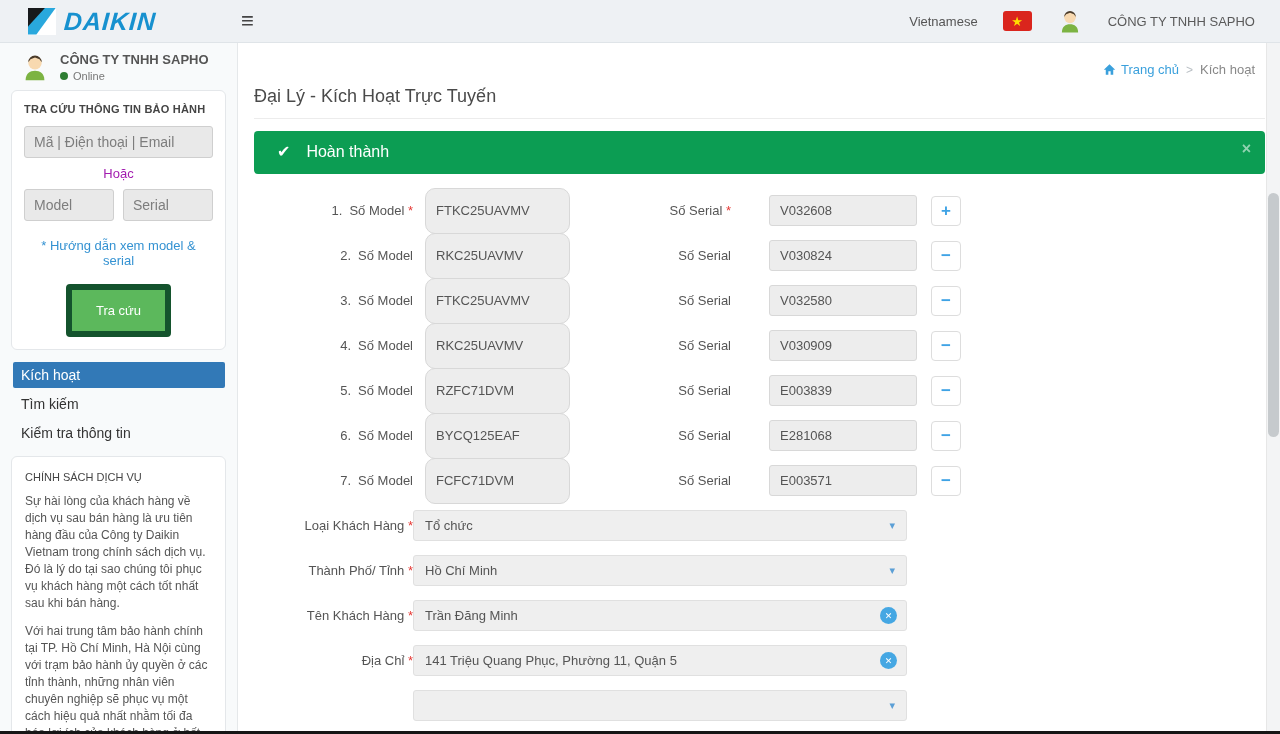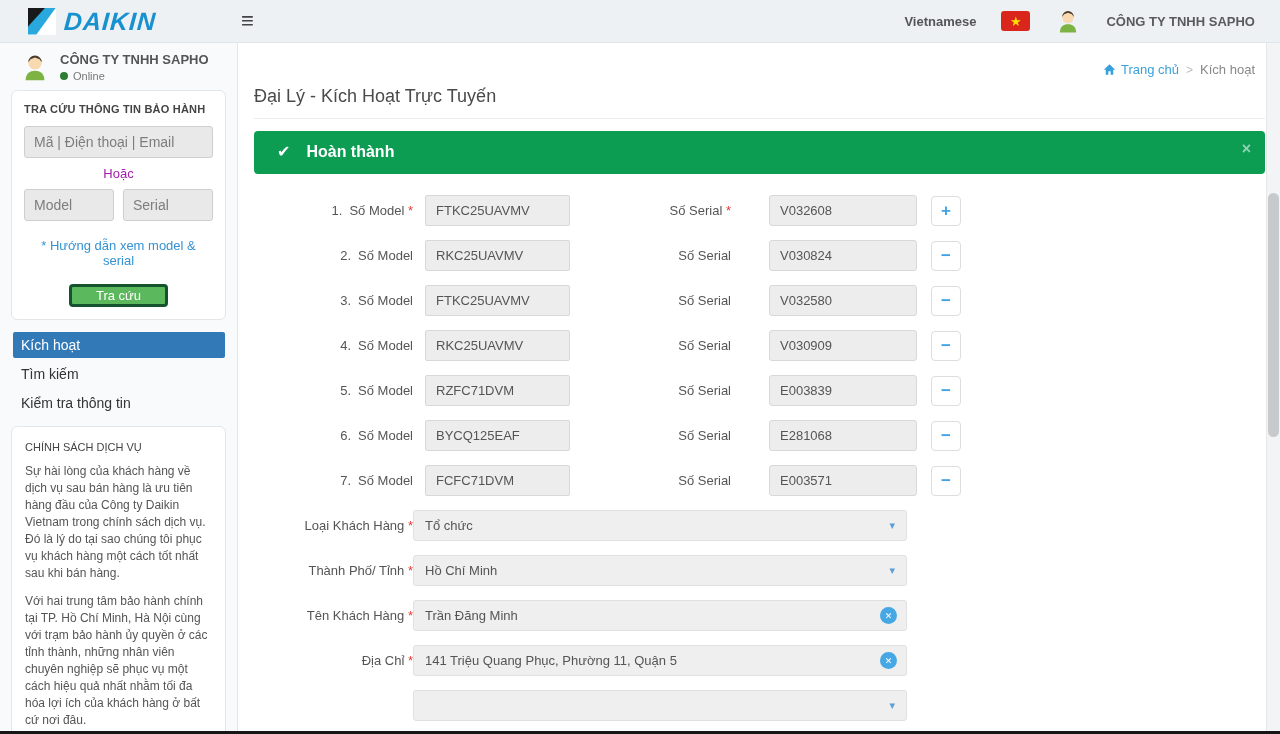--- a/index.html
+++ b/index.html
@@ -7,21 +7,21 @@
   body { font-family:"Liberation Sans","DejaVu Sans",sans-serif; background:#fff; color:#555; position:relative; }
 
   
   .topbar { height:43px; background:#eef1f4; border-bottom:1px solid #dfe4e8; display:flex; align-items:center; padding:0 25px 0 28px; }
   .brand { display:flex; align-items:center; gap:8px; }
   .brand-mark { width:28px; height:27px; position:relative; background:#fff; }
   .brand-mark .mk-black { position:absolute; inset:0; background:#17191b; clip-path:polygon(0 0,80% 0,0 92%); }
   .brand-mark .mk-blue { position:absolute; inset:0; background:#29a8dd; clip-path:polygon(62% 0,100% 0,30% 100%,0 100%,0 70%); }
   .brand-text { font-size:25px; font-weight:bold; font-style:italic; color:#1791cf; letter-spacing:1px; transform:skewX(-4deg); }
   .hamburger { margin-left:85px; font-size:22px; color:#444; cursor:pointer; line-height:1; }
-  .topbar-right { margin-left:auto; display:flex; align-items:center; gap:25px;font-weight:bold; }
+  .topbar-right { margin-left:auto; display:flex; align-items:center; gap:25px; }
   .lang-label { font-size:13px; color:#555; }
   .flag { width:29px; height:20px; background:#da251d; border-radius:3px; display:flex; align-items:center; justify-content:center; color:#ffde00; font-size:13px; cursor:pointer; }
   .avatar { width:26px; height:26px; }
   .avatar svg { width:100%; height:100%; }
   .top-user-name { font-size:13px; color:#5a5a5a; }
 
   
   .layout { display:flex; height:691px; }
 
   
@@ -36,21 +36,21 @@
   .card { background:#fff; border:1px solid #e4e7ea; border-radius:6px; margin:0 11px; }
   .search-card { padding:12px 12px 12px 12px; }
   .search-title { font-size:11px; font-weight:bold; color:#444; margin-bottom:11px; letter-spacing:.2px; }
   .s-input { width:100%; height:32px; background:#e9e9e9; border:1px solid #cfcfcf; border-radius:3px; padding:0 9px; font-size:14px; color:#555; font-family:Liberation Sans, sans-serif; }
   .s-input::placeholder { color:#7d7d7d; opacity:1; }
   .or-label { text-align:center; font-size:13px; color:#a21caf; margin:8px 0; }
   .ms-row { display:flex; gap:9px; }
   .ms-row .s-input { width:50%; }
   .guide-link { display:block; text-align:center; font-size:13px; color:#3492d2; margin-top:17px; text-decoration:none; }
   .search-btn-wrap { text-align:center; margin-top:16px; }
-  .search-btn { background:#5cb85c; color:#fff; border:3px solid #14532d; border-radius:4px; font-size:13px; padding:1px 24px; cursor:pointer; font-family:inherit; }
+  .search-btn { background:#5cb85c; color:#fff; border:6px solid #14532d; border-radius:4px; font-size:13px; padding:13px 24px; cursor:pointer; font-family:inherit; }
 
   .menu { list-style:none; margin:12px 12px 10px 13px; }
   .menu-item { font-size:14px; color:#333; padding:5px 8px; margin-bottom:3px; border-radius:2px; cursor:pointer; }
   .menu-item.active { background:#3279b7; color:#fff; }
 
   .policy-card { padding:14px 13px 12px 13px; margin-top:1px; height:330px; }
   .policy-title { font-size:11px; font-weight:normal; color:#444; margin-bottom:10px; }
   .policy-p { font-size:12px; color:#555; line-height:17px; margin-bottom:11px; }
 
   
@@ -60,30 +60,30 @@
   .bc-home svg { width:13px; height:13px; }
   .bc-sep { color:#b9bfc4; font-size:12px; }
   .bc-current { color:#888; }
 
   .page-title { font-size:18px; font-weight:normal; color:#4a4a4a; margin-top:9px; }
   .title-divider { border-bottom:1px solid #ececec; margin-top:11px; }
 
   .alert { background:#0c9d53; border-radius:4px; color:#fff; margin-top:12px; padding:11px 16px 13px 16px; position:relative; }
   .alert-title-row { display:flex; align-items:center; gap:16px; padding-left:7px; }
   .alert-check { font-size:16px; font-weight:bold; }
-  .alert-title { font-size:16px; font-weight:bold; }
+  .alert-title { font-size:16px; font-weight:normal; }
   .alert-close { position:absolute; top:10px; right:14px; font-size:16px; font-weight:bold; color:rgba(255,255,255,.55); cursor:pointer; line-height:1; }
   .alert-msg { font-size:13px; margin-top:7px; }
 
   .form-area { margin-top:21px; }
   .device-row { display:flex; align-items:center; height:31px; margin-bottom:14px; }
   .row-label { width:159px; text-align:right; font-size:13px; color:#555; flex:none; }
   .row-label .idx { margin-right:7px; }
   .req { color:#e53935; }
-  .model-input { width:145px; height:31px; margin-left:12px; background:#ededed; border:1px solid #d8d8d8; border-radius:2px; padding:0 10px; font-size:13px; color:#555; font-family:inherit; flex:none; }
+  .model-input { width:145px; height:46px; margin-left:12px; background:#ededed; border:1px solid #d8d8d8; border-radius:10px; padding:0 10px; font-size:13px; color:#555; font-family:inherit; flex:none; }
   .serial-label { width:120px; margin-left:41px; text-align:right; font-size:13px; color:#555; flex:none; }
   .serial-input { width:148px; height:31px; margin-left:38px; background:#ededed; border:1px solid #d8d8d8; border-radius:3px; padding:0 10px; font-size:13px; color:#555; font-family:inherit; flex:none; }
   .icon-btn { width:30px; height:30px; margin-left:14px; background:#fff; border:1px solid #ddd; border-radius:4px; color:#3fa3e5; font-size:17px; font-weight:bold; display:flex; align-items:center; justify-content:center; cursor:pointer; line-height:1; font-family:inherit; flex:none; }
 
   .wide-row { display:flex; align-items:center; height:31px; margin-bottom:14px; }
   .wide-field { width:494px; height:31px; background:#efefef; border:1px solid #e0e0e0; border-radius:3px; display:flex; align-items:center; padding:0 11px; font-size:13px; color:#555; position:relative; cursor:pointer; }
   .wide-field .caret { position:absolute; right:11px; color:#5b9fd6; font-size:11px; }
   .clear-icon { position:absolute; right:9px; width:17px; height:17px; border-radius:50%; background:#45a7e3; color:#fff; font-size:9px; font-weight:bold; display:flex; align-items:center; justify-content:center; cursor:pointer; }
   .partial-row { margin-bottom:0; }
 

